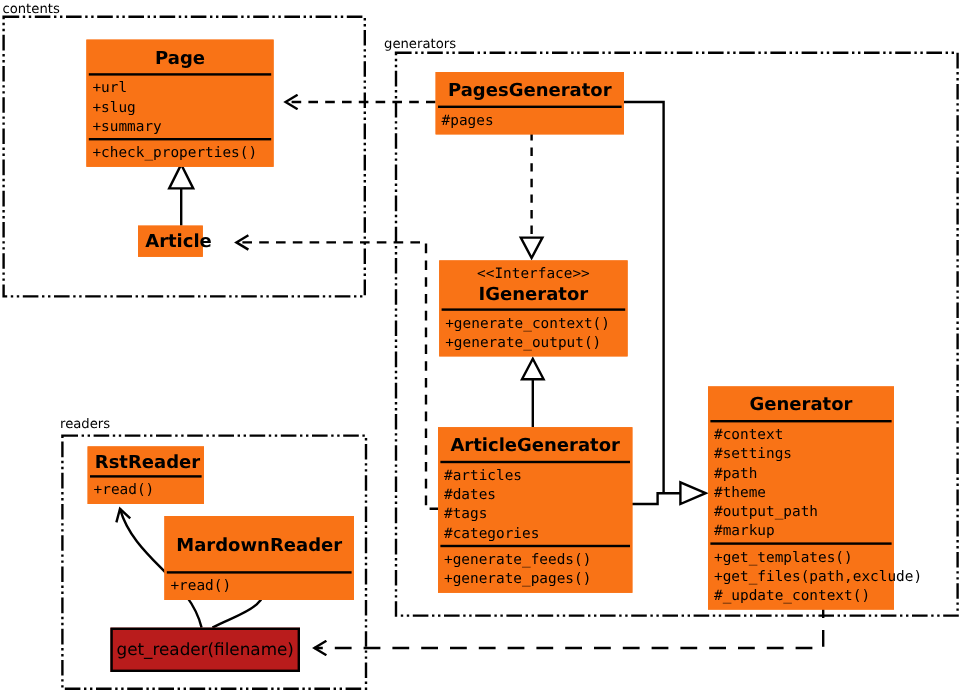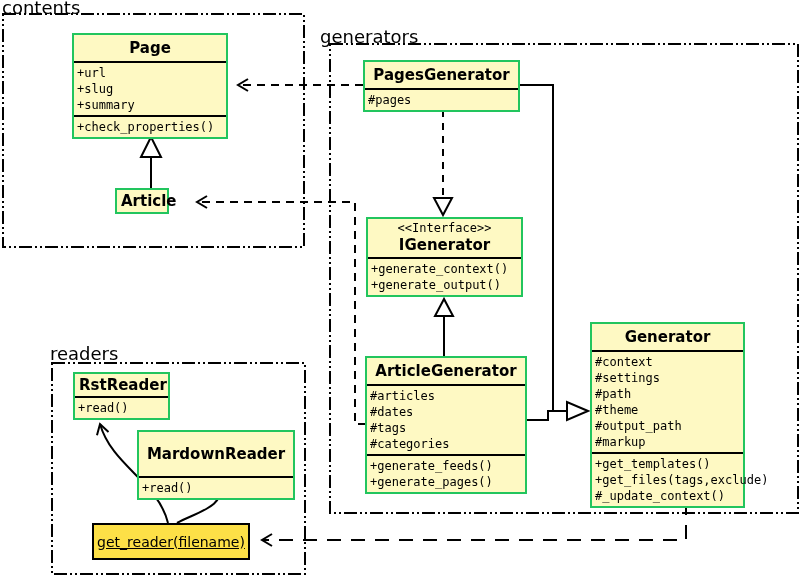--- a/index.html
+++ b/index.html
@@ -1,26 +1,26 @@
 <!DOCTYPE html>
 <html><head>
 <meta charset="utf-8">
 <style>
   html,body{margin:0;padding:0;background:#ffffff;}
   #canvas{position:relative;width:803px;height:579px;background:#ffffff;overflow:hidden;
           font-family:"DejaVu Sans",sans-serif;color:#000;}
   svg.layer{position:absolute;left:0;top:0;z-index:1;}
-  .pkg-label{position:absolute;z-index:3;font-size:18px;line-height:15px;background:transparent;}
-  .uml-class{position:absolute;z-index:2;background:#fef9c3;border:2px solid #22c55e;box-sizing:border-box;}
+  .pkg-label{position:absolute;z-index:3;font-size:11px;line-height:15px;background:transparent;}
+  .uml-class{position:absolute;z-index:2;background:#f97316;border:2px solid #f97316;box-sizing:border-box;}
   .uml-title{font-weight:bold;font-size:15px;text-align:center;padding:3px 6px;line-height:20px;}
   .uml-sec{border-top:2px solid #000;padding:2px 3px;}
   .uml-line{font-family:"DejaVu Sans Mono","Liberation Mono",monospace;font-size:12px;line-height:16px;white-space:pre;}
   .stereotype{font-family:"DejaVu Sans Mono","Liberation Mono",monospace;font-weight:normal;font-size:12px;line-height:14px;text-align:center;}
-  .uml-func{position:absolute;z-index:2;background:#fde047;border:2px solid #000;box-sizing:border-box;
-            display:flex;align-items:center;justify-content:center;font-size:14px;text-decoration:underline;}
+  .uml-func{position:absolute;z-index:2;background:#b91c1c;border:2px solid #000;box-sizing:border-box;
+            display:flex;align-items:center;justify-content:center;font-size:14px;}
 </style>
 </head>
 <body>
 
 <div id="canvas">
 
   <svg class="layer" width="803" height="579" viewBox="0 0 803 579">
     <defs>
       <marker id="openArrow" viewBox="0 0 14 14" refX="12" refY="7" markerWidth="14" markerHeight="14" orient="auto" markerUnits="userSpaceOnUse">
         <path d="M 2,1 L 12,7 L 2,13" fill="none" stroke="#000" stroke-width="2"></path>
@@ -111,21 +111,21 @@
     <div class="uml-sec">
       <div class="uml-line">#context</div>
       <div class="uml-line">#settings</div>
       <div class="uml-line">#path</div>
       <div class="uml-line">#theme</div>
       <div class="uml-line">#output_path</div>
       <div class="uml-line">#markup</div>
     </div>
     <div class="uml-sec">
       <div class="uml-line">+get_templates()</div>
-      <div class="uml-line">+get_files(tags,exclude)</div>
+      <div class="uml-line">+get_files(path,exclude)</div>
       <div class="uml-line">#_update_context()</div>
     </div>
   </div>
 
   <div class="uml-class" style="left:73px;top:372px;width:97px;">
     <div class="uml-title" style="padding:1px 4px;">RstReader</div>
     <div class="uml-sec">
       <div class="uml-line">+read()</div>
     </div>
   </div>

